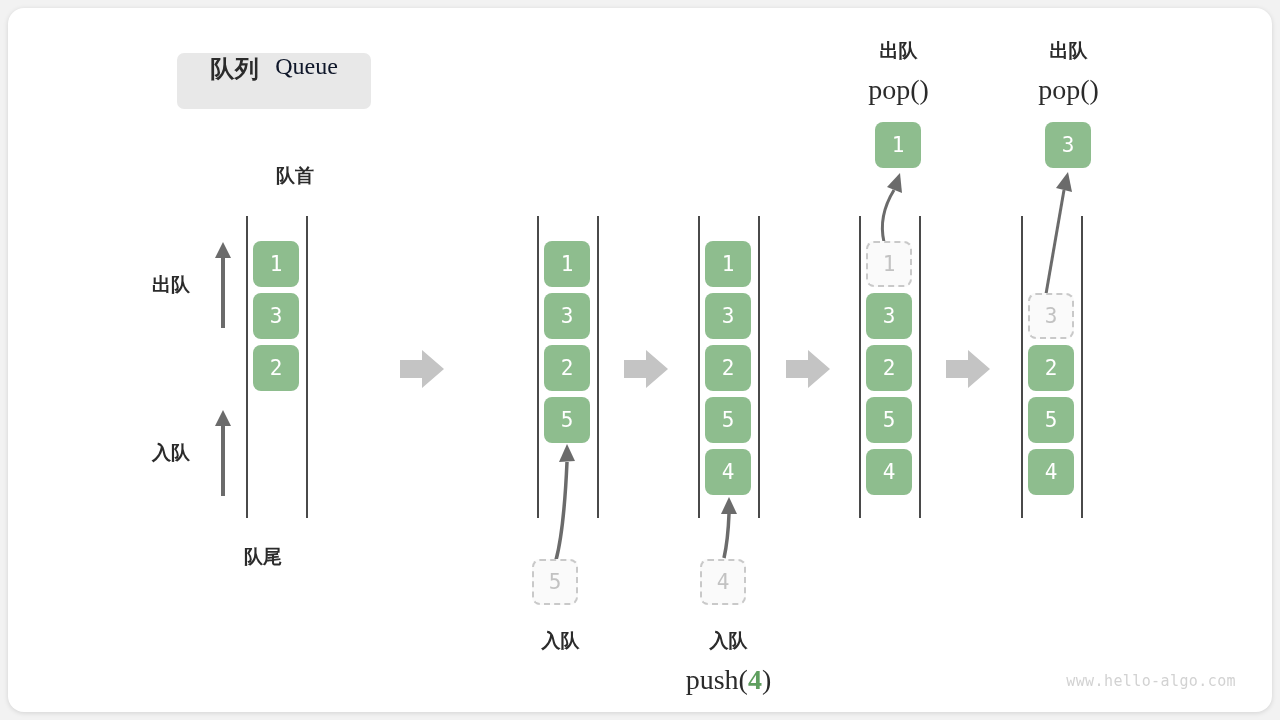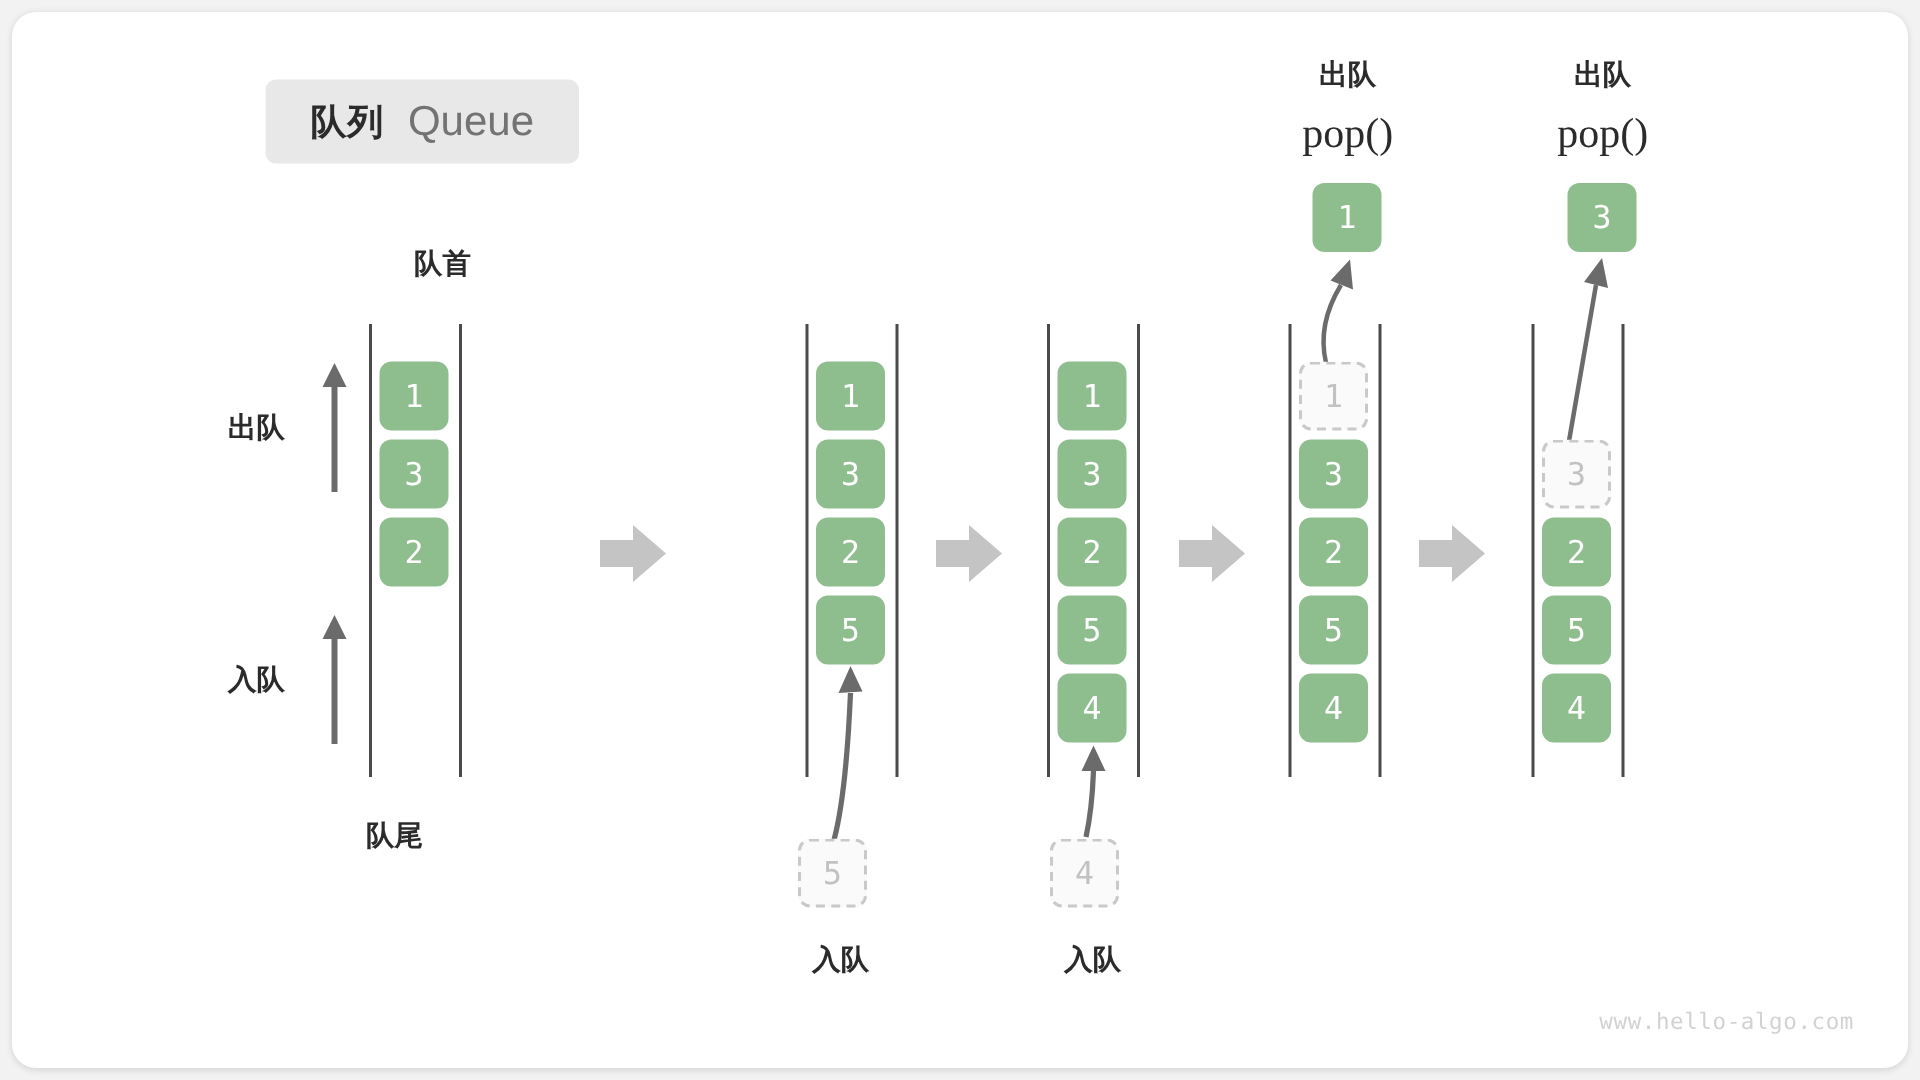--- a/index.html
+++ b/index.html
@@ -23,38 +23,37 @@
     height: 704px;
     background: #ffffff;
     border-radius: 16px;
     box-shadow: 0 1px 5px rgba(0,0,0,0.13);
   }
   .abs { position: absolute; }
 
   
   #title-badge {
     left: 169px; top: 45px;
-    width: 209px; height: 56px;
+    width: 194px; height: 56px;
     background: #e8e8e8;
     border-radius: 7px;
     display: flex;
-    align-items: center;
     justify-content: center;
     gap: 16px;
   }
   #title-badge .cn {
     font-size: 24px;
     font-weight: bold;
     color: #2b2b2b;
     letter-spacing: 0.5px;
   }
   #title-badge .en {
-    font-family: Liberation Sans, sans-serif;
-    font-size: 28px;
-    color: #737373;
+    font-family: Liberation Serif, serif;
+    font-size: 24px;
+    color: #0f172a;
   }
 
   
   .lab-cn {
     font-size: 19px;
     font-weight: bold;
     color: #2b2b2b;
     white-space: nowrap;
   }
   .lab-mono {
@@ -177,20 +176,21 @@
 
     <svg class="abs" style="left:688px; top:484px;" width="60" height="70">
       <path d="M 28 66 Q 32 48 33 22" stroke="#6b6b6b" stroke-width="3.5" fill="none"></path>
       <polygon points="33,5 25,22 41,22" fill="#6b6b6b"></polygon>
     </svg>
 
     <div class="abs box ghost" style="left:692px; top:551px;">4</div>
 
     <div class="abs op-label" style="left:638px; top:618px; width:165px;">
       <div class="lab-cn">入队</div>
+      <div class="lab-mono"><span>push(</span><span class="num">4</span><span>)</span></div>
     </div>
 
     <svg class="abs" style="left:778px; top:342px;" width="46" height="38">
       <polygon points="0,10 22,10 22,0 44,19 22,38 22,28 0,28" fill="#c4c4c4"></polygon>
     </svg>
 
     <div class="abs op-label" style="left:808px; top:28px; width:165px;">
       <div class="lab-cn">出队</div>
       <div class="lab-mono"><span>pop(</span><span class="num"></span><span>)</span></div>
     </div>

